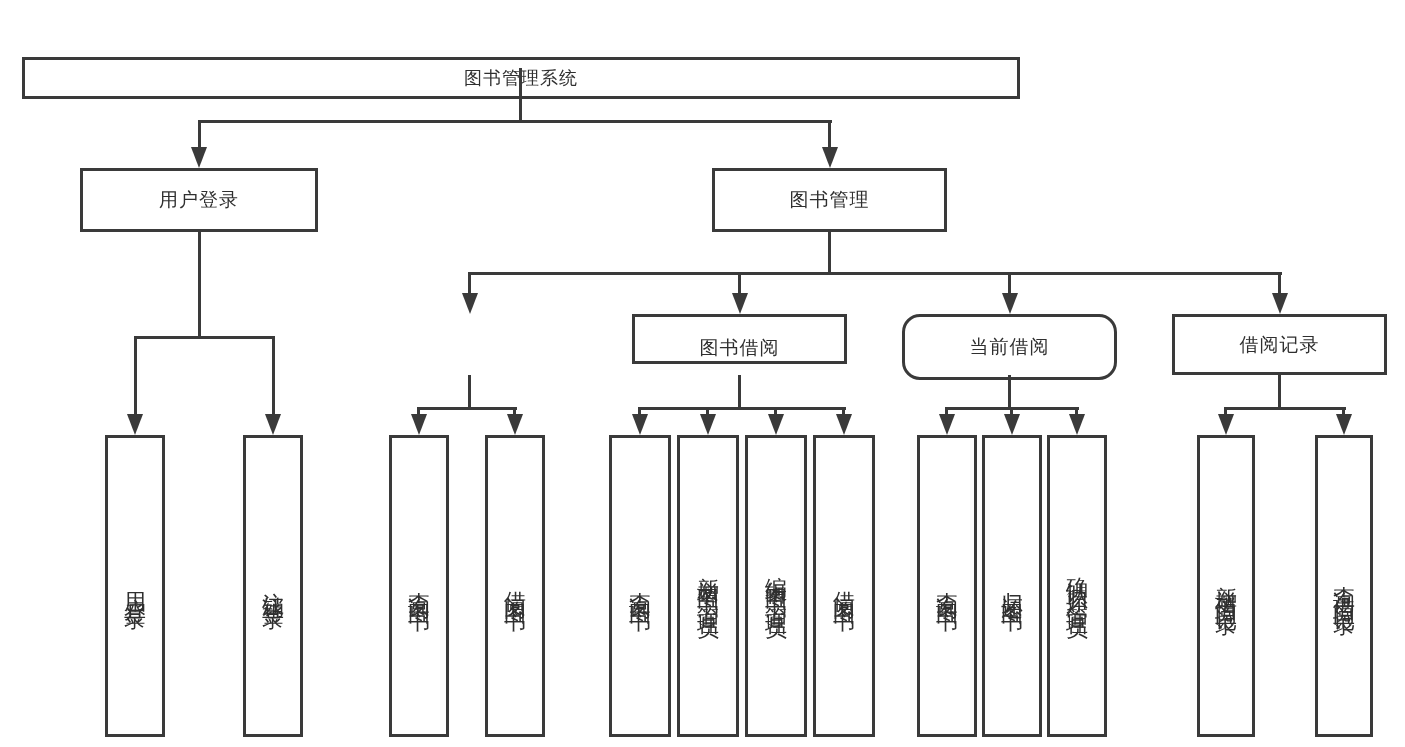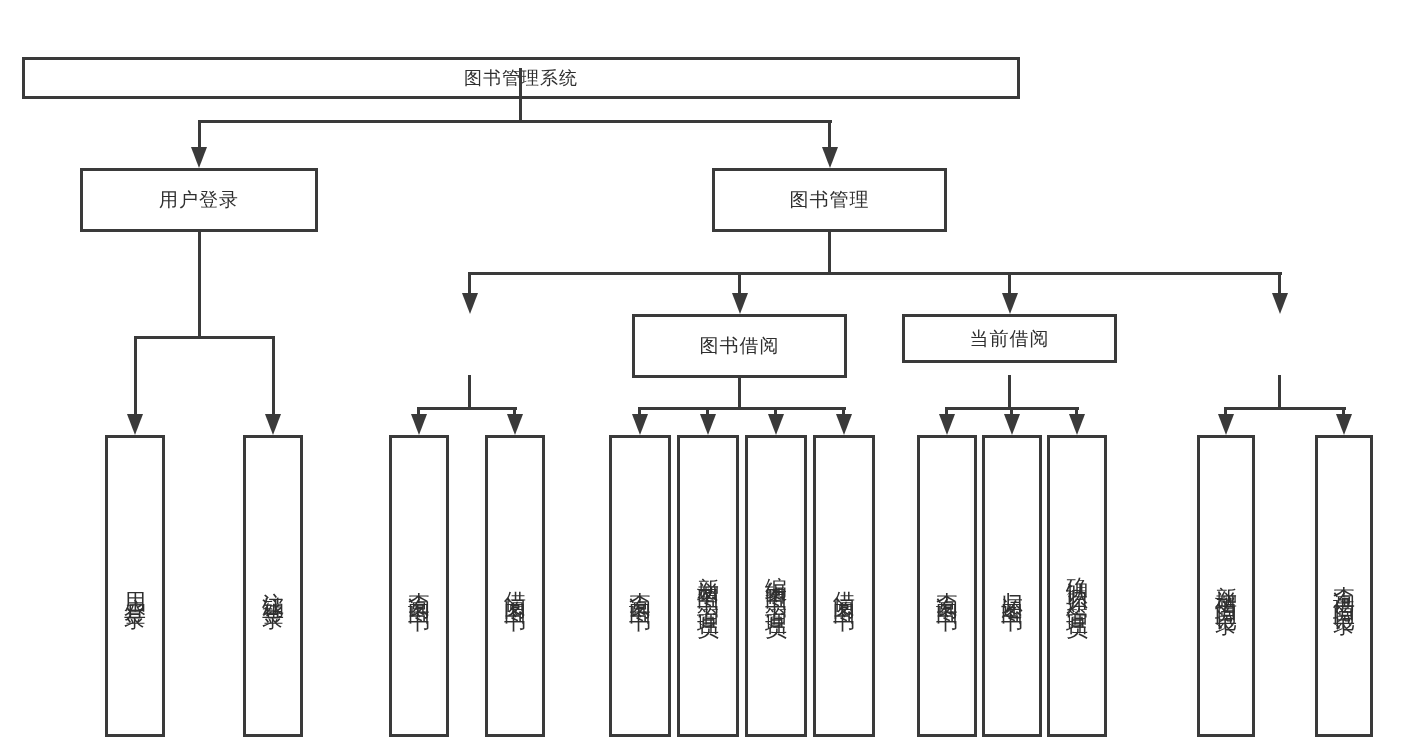--- a/index.html
+++ b/index.html
@@ -63,25 +63,28 @@
   <div class="hline" style="left:468px;top:272px;width:814px;"></div>
   <div class="vline" style="left:468px;top:272px;height:21px;"></div>
   <div class="vline" style="left:738px;top:272px;height:21px;"></div>
   <div class="vline" style="left:1008px;top:272px;height:21px;"></div>
   <div class="vline" style="left:1278px;top:272px;height:21px;"></div>
   <div class="arrow" style="left:462px;top:293px;"></div>
   <div class="arrow" style="left:732px;top:293px;"></div>
   <div class="arrow" style="left:1002px;top:293px;"></div>
   <div class="arrow" style="left:1272px;top:293px;"></div>
 
-  <div class="box" style="left:632px;top:314px;width:215px;height:64px;">
+  <div class="box" style="left:632px;top:314px;width:215px;height:50px;align-items:flex-end;">
     <span class="hlabel">图书借阅</span>
   </div>
-  <div class="box" style="left:902px;top:314px;width:215px;height:49px;">
+  <div class="box" style="left:902px;top:314px;width:215px;height:66px;border-radius:18px;">
     <span class="hlabel">当前借阅</span>
+  </div>
+  <div class="box" style="left:1172px;top:314px;width:215px;height:61px;">
+    <span class="hlabel">借阅记录</span>
   </div>
 
   <div class="vline" style="left:468px;top:375px;height:32px;"></div>
   <div class="hline" style="left:417px;top:407px;width:100px;"></div>
   <div class="vline" style="left:417px;top:407px;height:8px;"></div>
   <div class="vline" style="left:513px;top:407px;height:8px;"></div>
   <div class="arrow" style="left:411px;top:414px;"></div>
   <div class="arrow" style="left:507px;top:414px;"></div>
 
   <div class="vline" style="left:738px;top:375px;height:32px;"></div>

